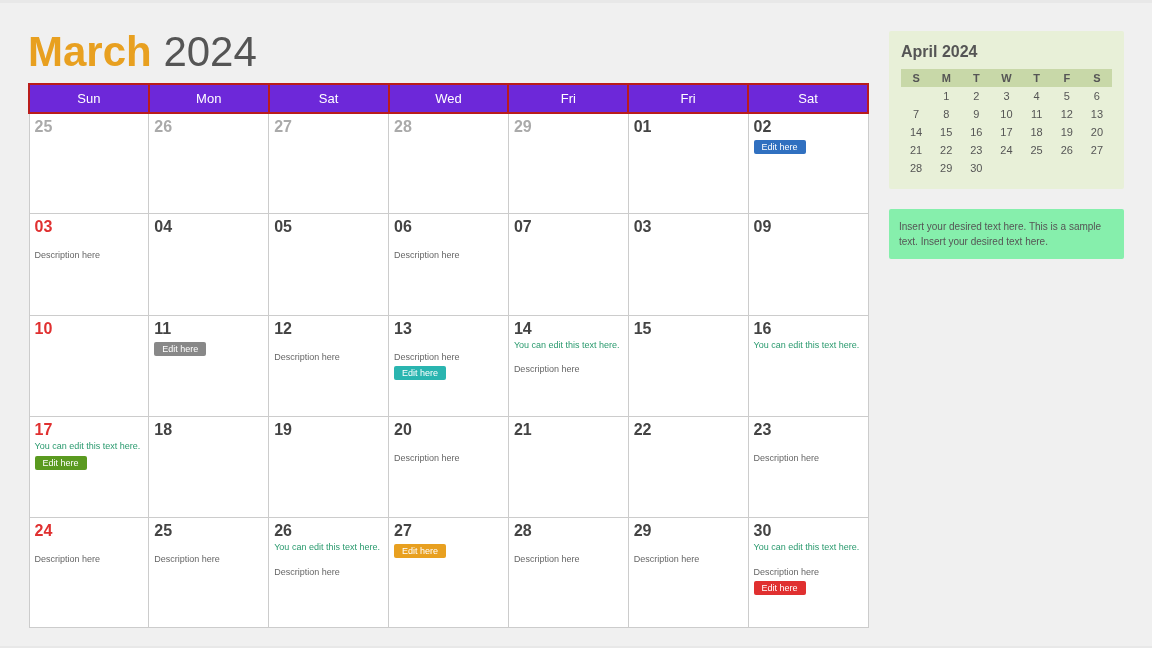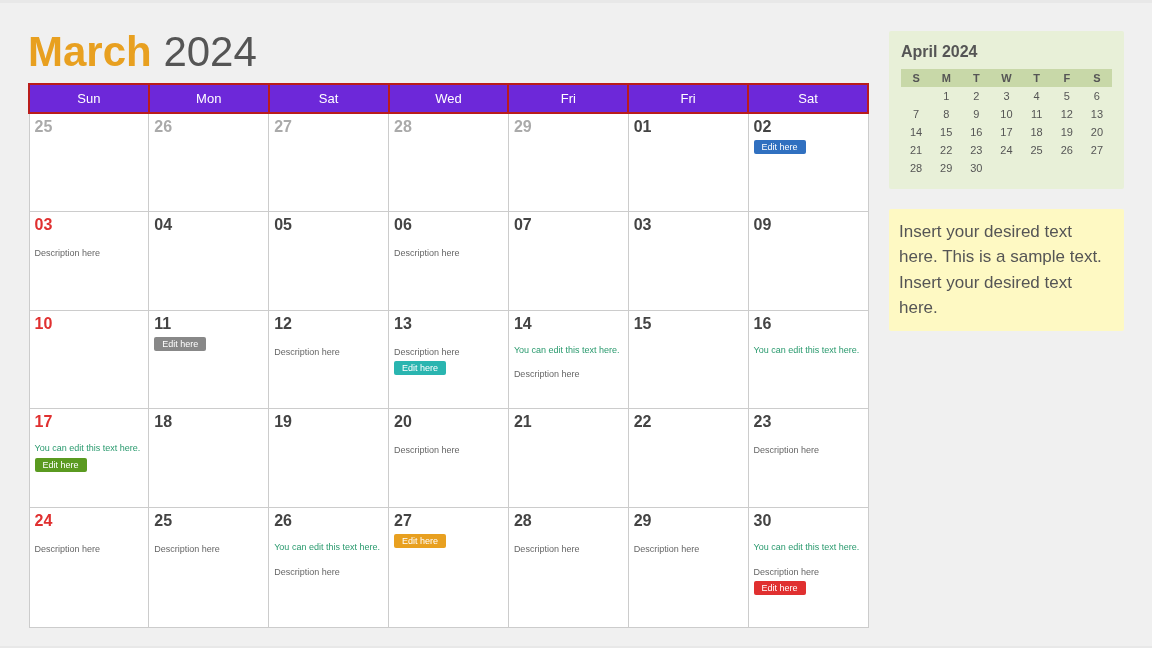--- a/index.html
+++ b/index.html
@@ -81,21 +81,21 @@
     .day-desc {
       font-size: 9px;
       color: #666;
       margin-top: 14px;
       display: block;
     }
     .can-edit {
       font-size: 9px;
       color: #2a9a6e;
       display: block;
-      margin-top: 12px;
+      margin-top: 2px;
       line-height: 1.2;
     }
     .edit-btn {
       display: inline-block;
       color: white;
       font-size: 9px;
       padding: 2px 8px;
       border-radius: 2px;
       margin-top: 4px;
       font-weight: 500;
@@ -143,24 +143,24 @@
       color: #555;
       padding: 3px 2px;
     }
     .mini-cal-table td.empty { background: transparent; }
     .sidebar-text-1 {
       font-size: 13px;
       color: #444;
       line-height: 1.5;
     }
     .sidebar-text-2 {
-      font-size: 17px;
+      font-size: 10px;
       color: #555;
       line-height: 1.5;
-      background: #fef9c3;
+      background: #86efac;
       padding: 10px;
       border-radius: 2px;
     }
   </style>
 </head>
 <body>
 
 <div class="slide">
   <div class="top-section">
     <div class="main-calendar">

